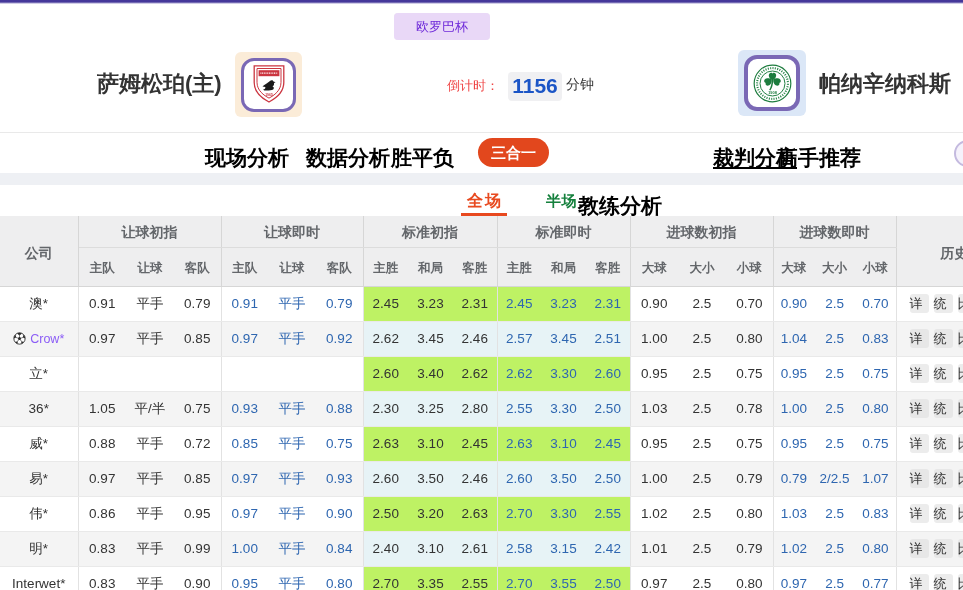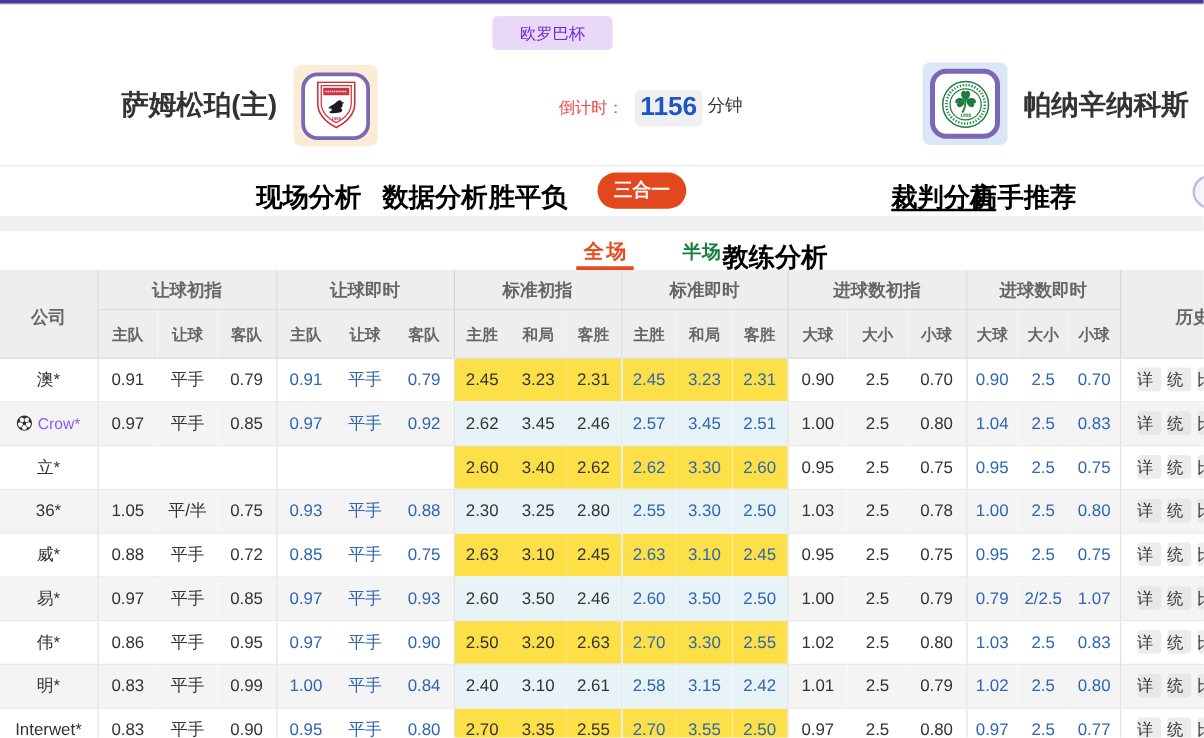--- a/index.html
+++ b/index.html
@@ -46,21 +46,21 @@
 #odds thead th { background:#eeeeef; color:#63666a; font-weight:bold; }
 #odds tr.grow th { height:31px; font-size:14px; border-bottom:1px solid #dcdcdc; padding-top:3px; }
 #odds tr.srow th { height:39px; font-size:12.5px; padding-top:4px; }
 #odds thead th.span2 { border-bottom:none; font-size:14px; padding-top:6px; }
 #odds thead tr.srow { border-bottom:1px solid #d6d6d6; }
 #odds td { height:35px; font-size:13.5px; color:#333; border-bottom:1px solid #e9e9e9; }
 #odds td.co { font-size:13.5px; }
 .gb { border-right:1px solid #dcdcdc; }
 #odds tbody .gb { border-right:1px solid #e2e2e2; }
 #odds thead .gb { border-right:1px solid #d6d6d6; }
-#odds td.cy { background:#fde047; }
+#odds td.cy { background:#bef264; }
 #odds td.bl { color:#2e66b0; }
 #odds tr.even td { background:#f4f4f4; }
 #odds tr.even td.cy { background:#e7f3f6; }
 .btn { display:inline-block; width:19px; height:19px; line-height:19px; background:#ececec;
   border-radius:3px; color:#333; font-size:13px; margin-right:5px; }
 #odds td.hist { text-align:left; padding-left:13px; }
 tr.even td .btn { background:#e7e7e7; }
 #crowlbl { color:#8b5cf6; font-size:12.5px; }
 </style>
 </head>

